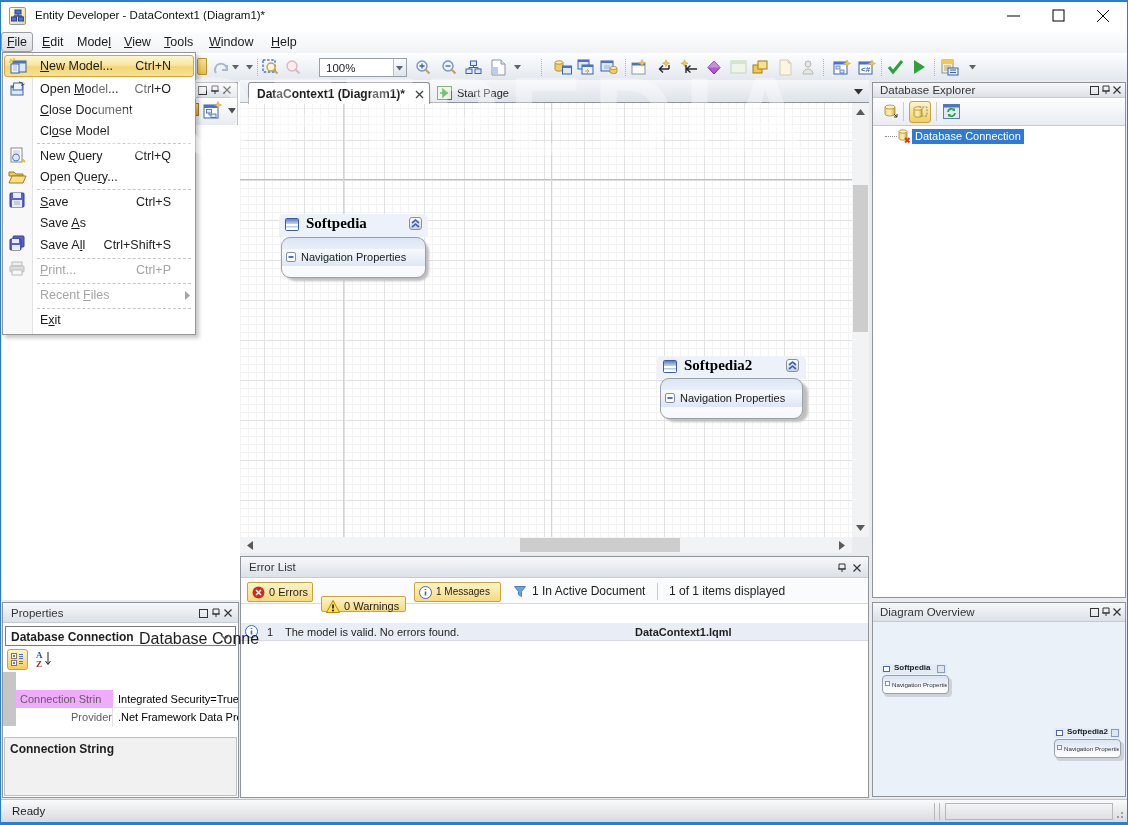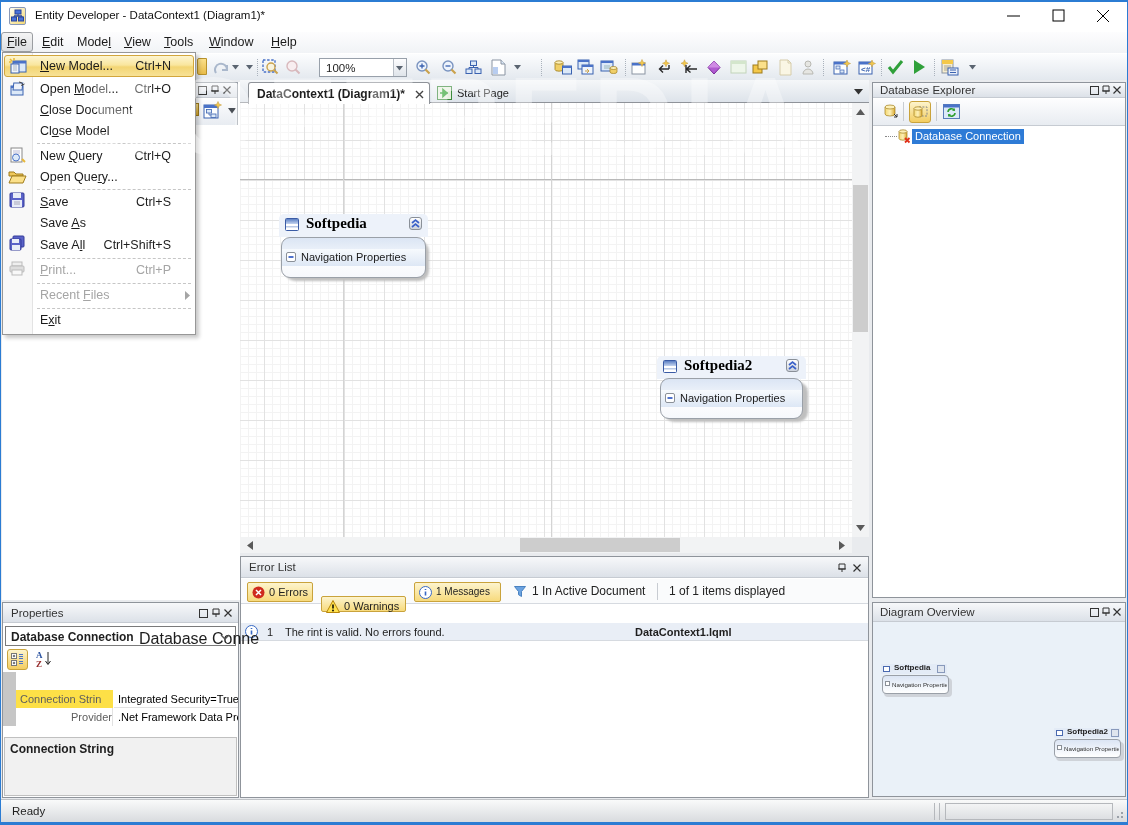--- a/index.html
+++ b/index.html
@@ -372,21 +372,21 @@
     <span style="position:absolute;left:291px;top:5px;color:#222;font-size:12px;">1 In Active Document</span>
     <div style="position:absolute;left:416px;top:4px;width:1px;height:17px;background:#c8ccd2;"></div>
     <span style="position:absolute;left:428px;top:5px;color:#222;font-size:12px;">1 of 1 items displayed</span>
   </div>
   <div style="position:absolute;left:0;top:66px;right:0;height:18px;background:#e9eef6;border-bottom:1px solid #d6dae0;font-size:11px;">
     <svg style="position:absolute;left:4px;top:2px" width="13" height="13" viewBox="0 0 13 13">
         <circle cx="6.5" cy="6.5" r="6" fill="#fff" stroke="#3869c4"></circle>
         <path d="M6.5 3 v1 M6.5 5.5 v4" stroke="#3869c4" stroke-width="1.6"></path>
       </svg>
     <span style="position:absolute;left:26px;top:3px;">1</span>
-    <span style="position:absolute;left:44px;top:3px;">The rint is valid. No errors found.</span>
+    <span style="position:absolute;left:44px;top:3px;">The model is valid. No errors found.</span>
     <span style="position:absolute;left:394px;top:3px;font-weight:bold;">DataContext1.lqml</span>
   </div>
 </div>
 
 <div class="abs" id="dbexp" style="left:872px;top:82px;width:254px;height:516px;background:#fff;border:1px solid #8f949b;">
   <div class="paneltitle" style="position:absolute;left:0;top:0;right:0;height:15px;border-bottom:1px solid #c6cbd2;">
     <span style="position:absolute;left:7px;top:1px;">Database Explorer</span>
     <svg style="position:absolute;right:26px;top:3px" width="9" height="9" viewBox="0 0 9 9">
         <rect x="0.5" y="0.5" width="8" height="8" fill="none" stroke="#333"></rect>
       </svg>
@@ -502,21 +502,21 @@
     </div>
     <svg style="position:absolute;left:33px;top:3px" width="16" height="18" viewBox="0 0 16 18">
         <text x="0" y="8" font-size="9" font-weight="bold" fill="#2a52a0" font-family="Liberation Serif">A</text>
         <text x="0" y="17" font-size="9" font-weight="bold" fill="#952a2a" font-family="Liberation Serif">Z</text>
         <path d="M12 2 v12 m-2.5 -3 l2.5 3.5 2.5 -3.5" stroke="#222" fill="none"></path>
       </svg>
   </div>
   <div style="position:absolute;left:0;top:69px;right:0;height:54px;background:#fff;font-size:11px;">
     <div style="position:absolute;left:0;top:0;width:13px;height:54px;background:#c6c6c6;"></div>
     <div style="position:absolute;left:13px;top:18px;right:0;height:18px;">
-      <div style="position:absolute;left:0;top:0;width:97px;height:18px;background:#fde047;color:#5e5e5e;padding:3px 0 0 4px;overflow:hidden;">Connection Strin</div>
+      <div style="position:absolute;left:0;top:0;width:97px;height:18px;background:#f0abfc;color:#5e5e5e;padding:3px 0 0 4px;overflow:hidden;">Connection Strin</div>
       <div style="position:absolute;left:98px;top:0;right:0;height:18px;background:#fff;color:#000;padding:3px 0 0 4px;border-bottom:1px solid #e2e2e2;overflow:hidden;">Integrated Security=True</div>
     </div>
     <div style="position:absolute;left:13px;top:36px;right:0;height:18px;">
       <div style="position:absolute;left:0;top:0;width:97px;height:18px;background:#fff;color:#5e5e5e;padding:3px 0 0 4px;border-right:1px solid #e2e2e2;text-align:right;">Provider</div>
       <div style="position:absolute;left:98px;top:0;right:0;height:18px;background:#fff;color:#000;padding:3px 0 0 4px;overflow:hidden;">.Net Framework Data Pro</div>
     </div>
   </div>
   <div style="position:absolute;left:1px;top:134px;width:233px;height:59px;background:#f1f1f1;border:1px solid #c0c0c0;">
     <span style="position:absolute;left:5px;top:4px;font-weight:bold;font-size:12px;">Connection String</span>
   </div>

